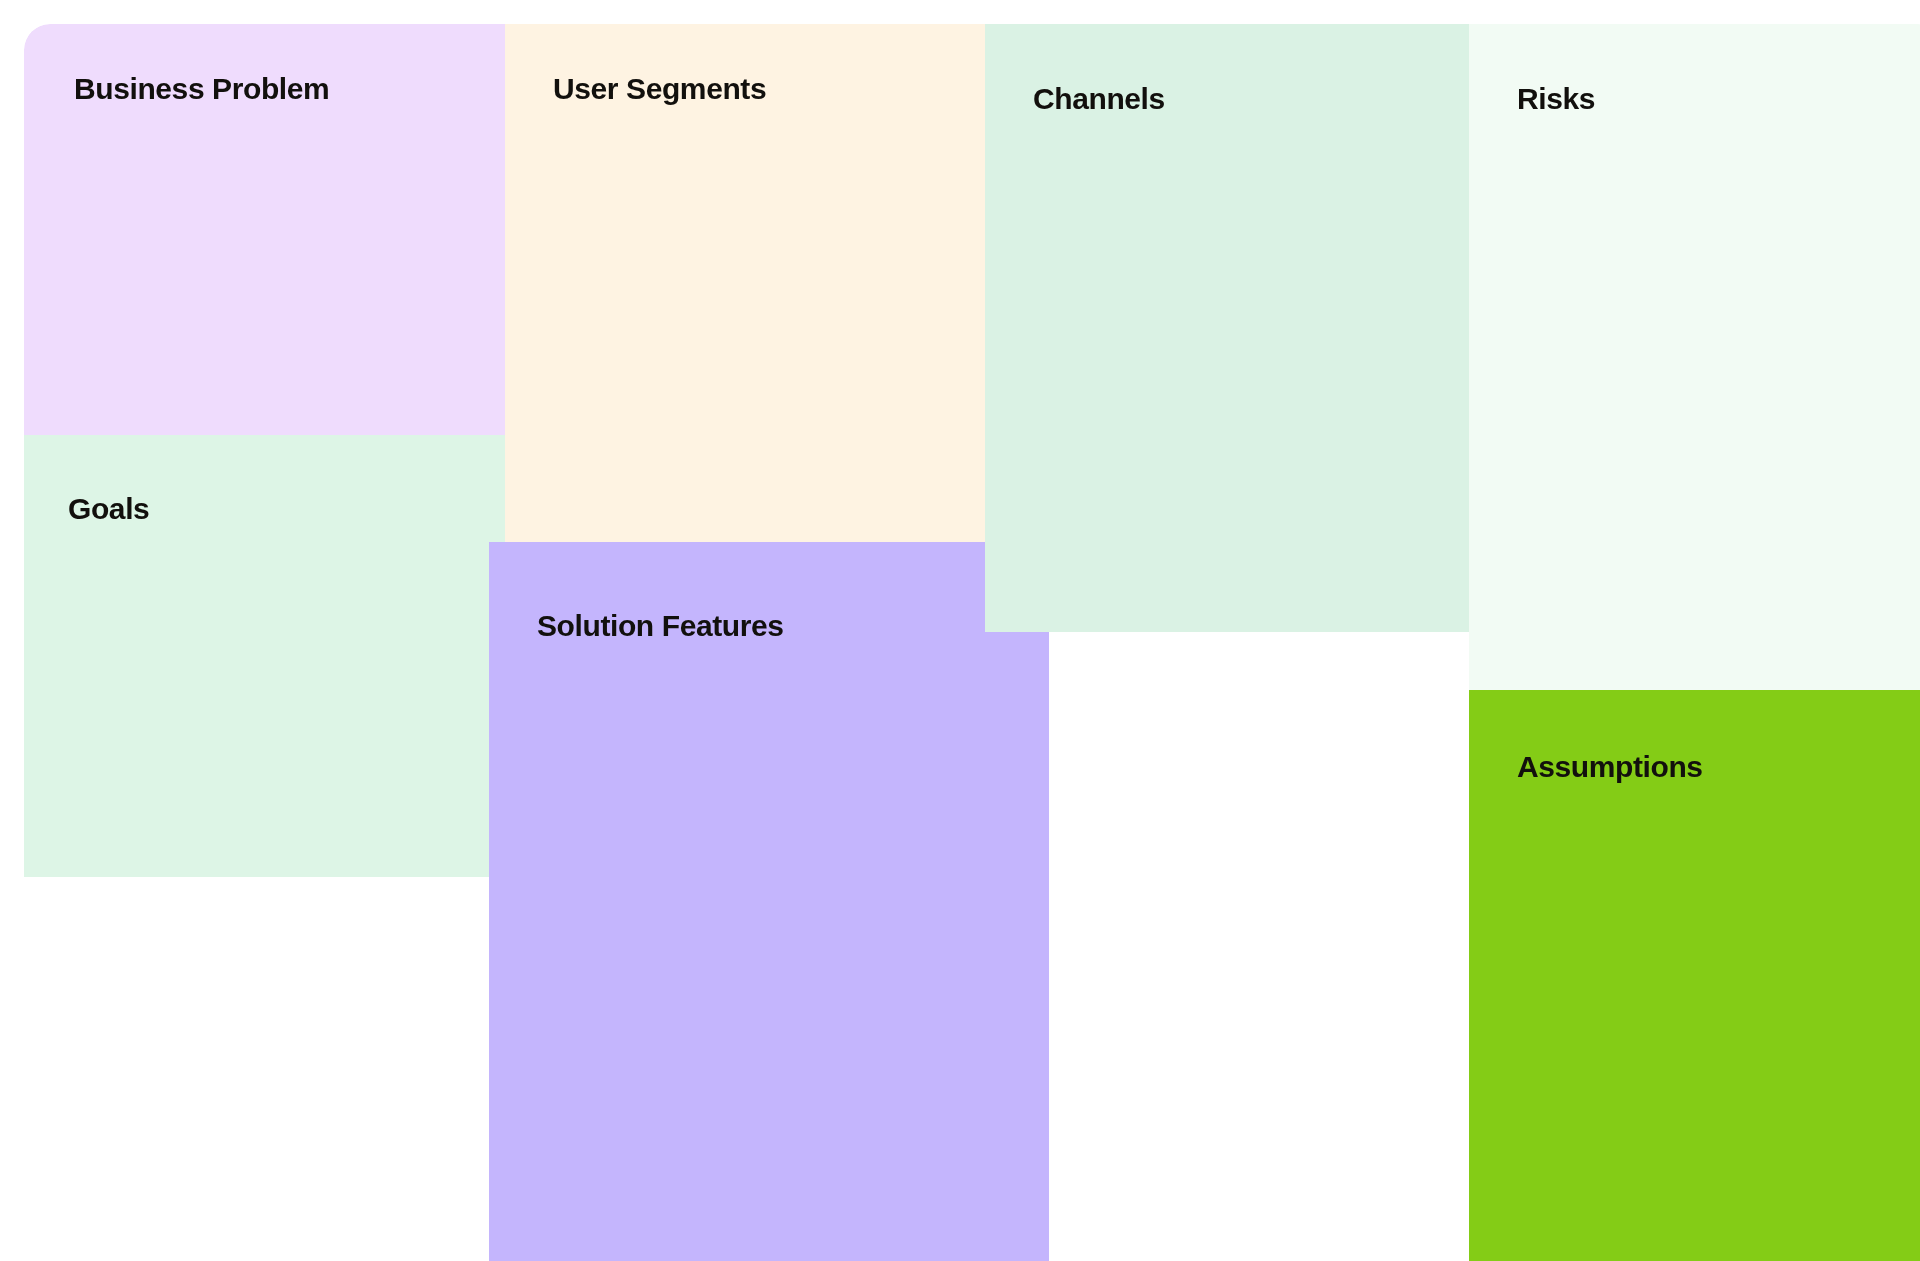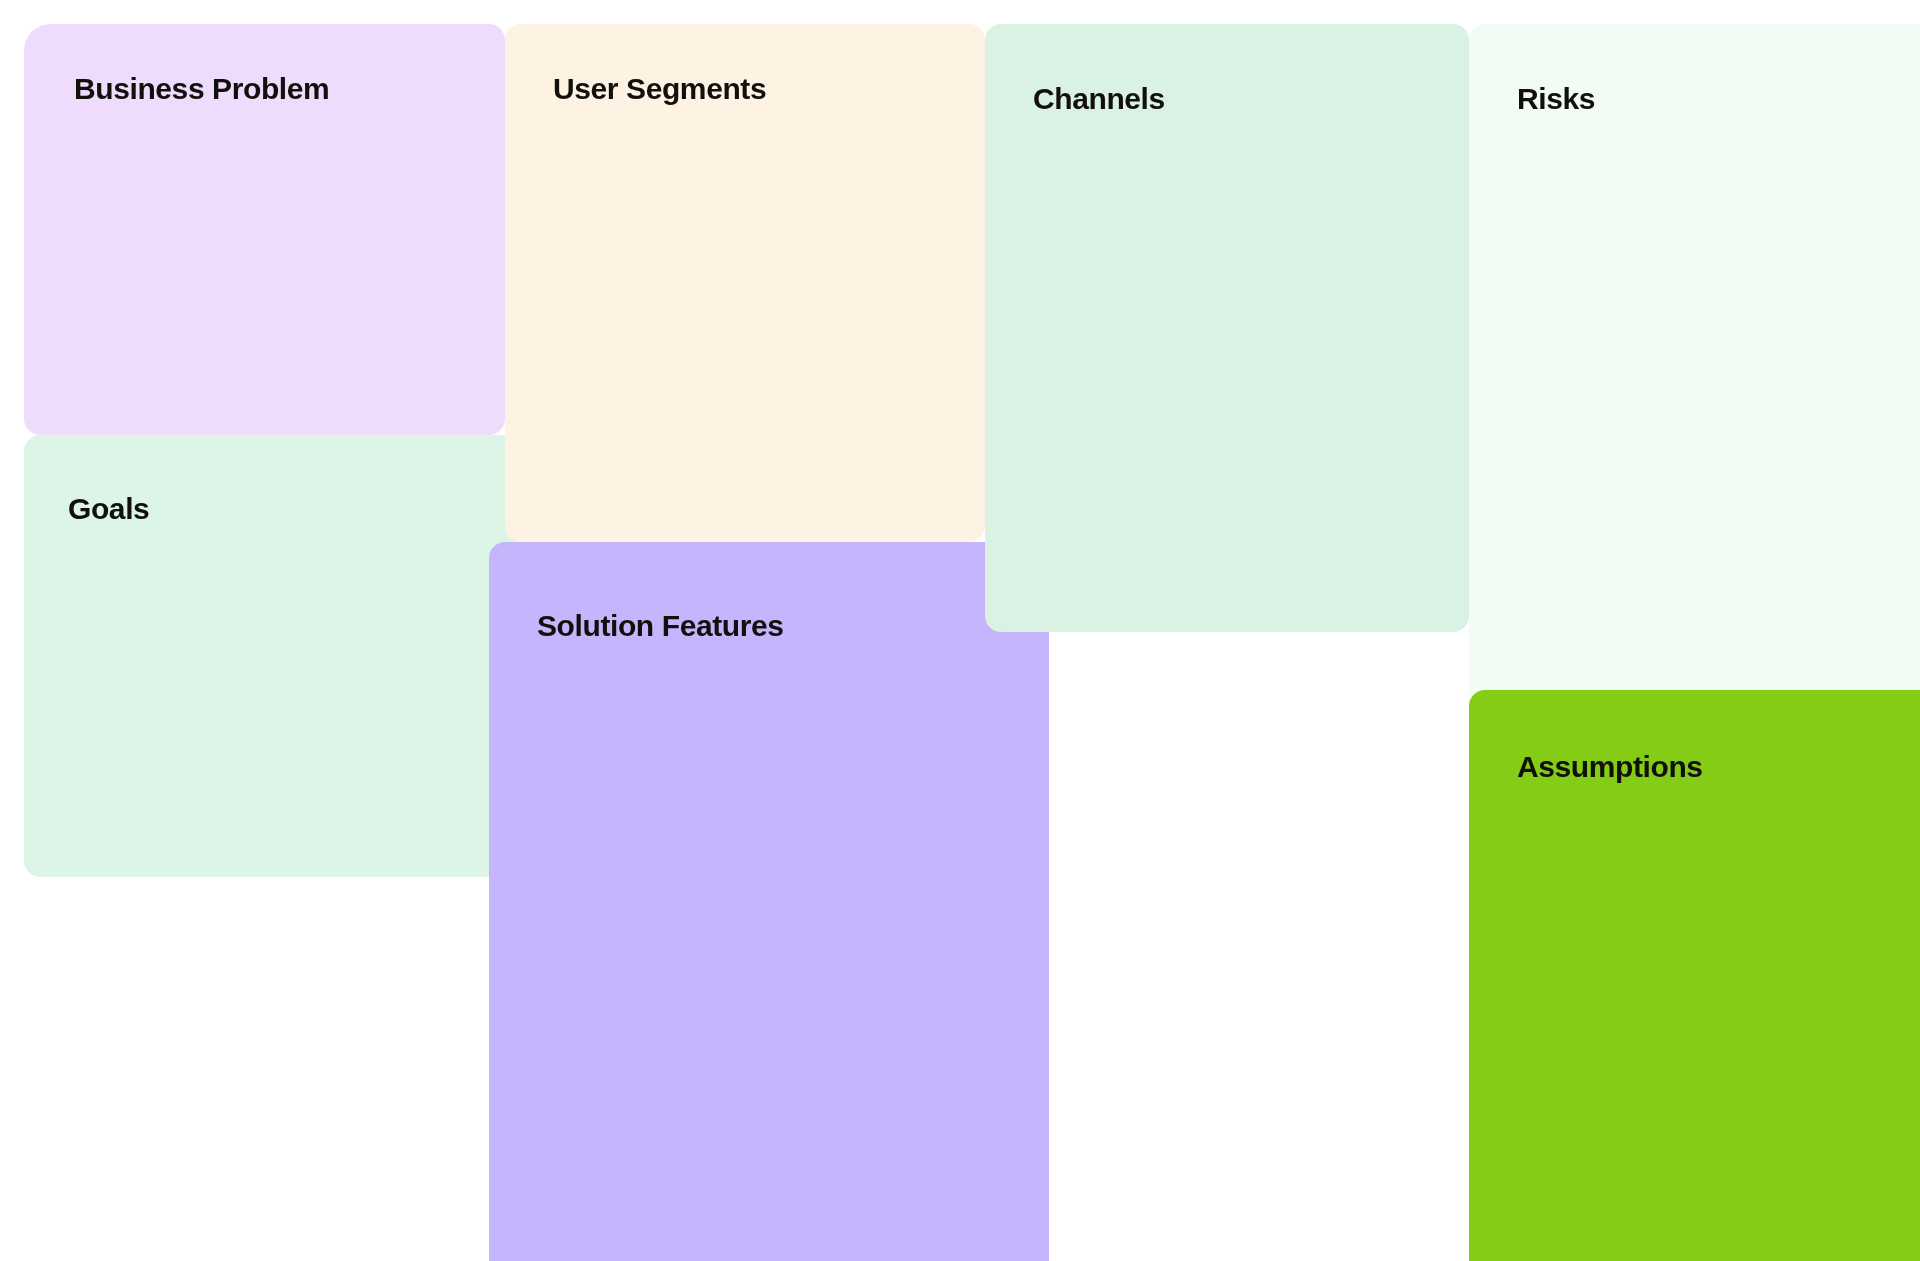--- a/index.html
+++ b/index.html
@@ -18,21 +18,20 @@
     height: 1261px;
     background: #ffffff;
     border-radius: 26px;
     overflow: hidden;
   }
 
   
   .panel {
     position: absolute;
     overflow: hidden;
-    border-radius: 16px;
   }
 
   .panel-title {
     font-family: "Liberation Sans", sans-serif;
     font-weight: 700;
     font-size: 30px;
     letter-spacing: -0.4px;
     color: #12100d;
     line-height: 1.1;
   }

